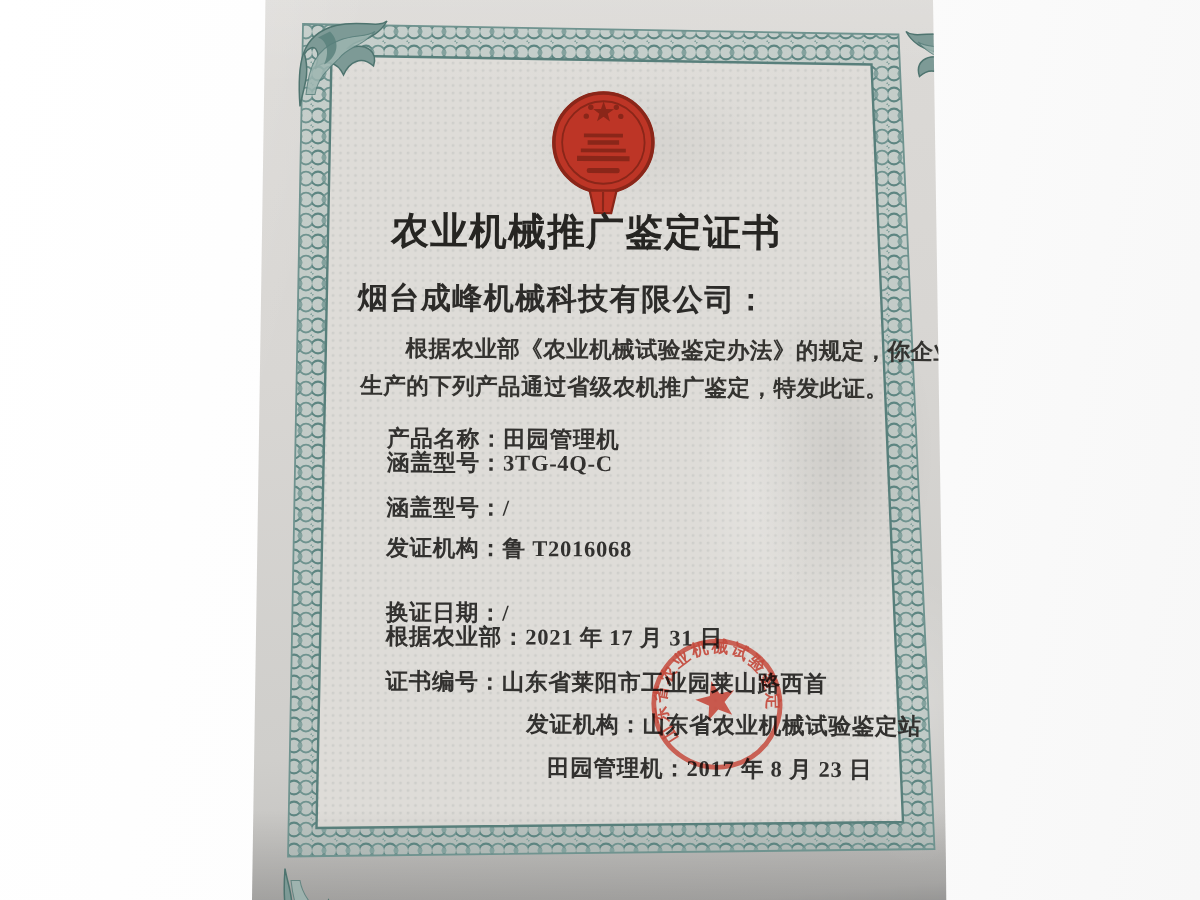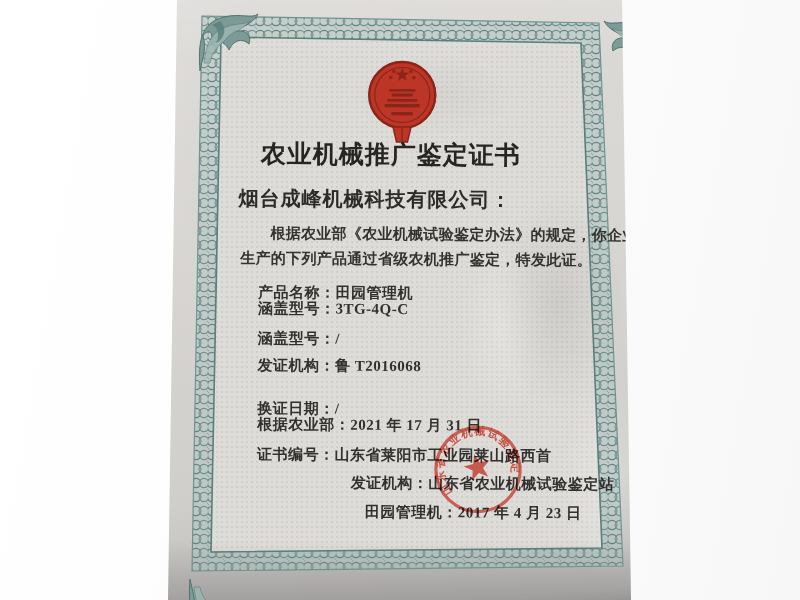--- a/index.html
+++ b/index.html
@@ -128,21 +128,21 @@
 
       <div class="field f0"><span>产品名称：</span><span>田园管理机</span></div>
       <div class="field f1"><span>涵盖型号：</span><span>3TG-4Q-C</span></div>
       <div class="field f2"><span>涵盖型号：</span><span>/</span></div>
       <div class="field f3"><span>发证机构：</span><span>鲁 T2016068</span></div>
       <div class="field f4"><span>换证日期：</span><span>/</span></div>
       <div class="field f5"><span>根据农业部：</span><span>2021 年 17 月 31 日</span></div>
       <div class="field f6"><span>证书编号：</span><span>山东省莱阳市工业园莱山路西首</span></div>
 
       <div class="issuer"><span>发证机构：</span><span>山东省农业机械试验鉴定站</span></div>
-      <div class="issuedate"><span>田园管理机：</span><span>2017 年 4 月 23 日</span></div>
+      <div class="issuedate"><span>田园管理机：</span><span>2017 年 8 月 23 日</span></div>
 
       <svg class="seal" width="100" height="100" viewBox="0 0 100 100">
         <defs>
           <path id="sealArc" d="M 21,67 A 34,34 0 1 1 79,67" fill="none"></path>
         </defs>
         <circle cx="50" cy="50" r="42" fill="none" stroke="#c23a2c" stroke-width="3.2" opacity=".85"></circle>
         <polygon points="50,34 53.3,43.5 63.3,43.7 55.3,49.7 58.2,59.3 50,53.6 41.8,59.3 44.7,49.7 36.7,43.7 46.7,43.5" fill="#c23a2c" opacity=".9"></polygon>
         <text font-size="11" letter-spacing="1.5" fill="#c23a2c" opacity=".92" font-family="Liberation Sans, DejaVu Sans, sans-serif" font-weight="bold">
           <textPath href="#sealArc" startOffset="1%">山东省农业机械试验鉴定站</textPath>
         </text>

